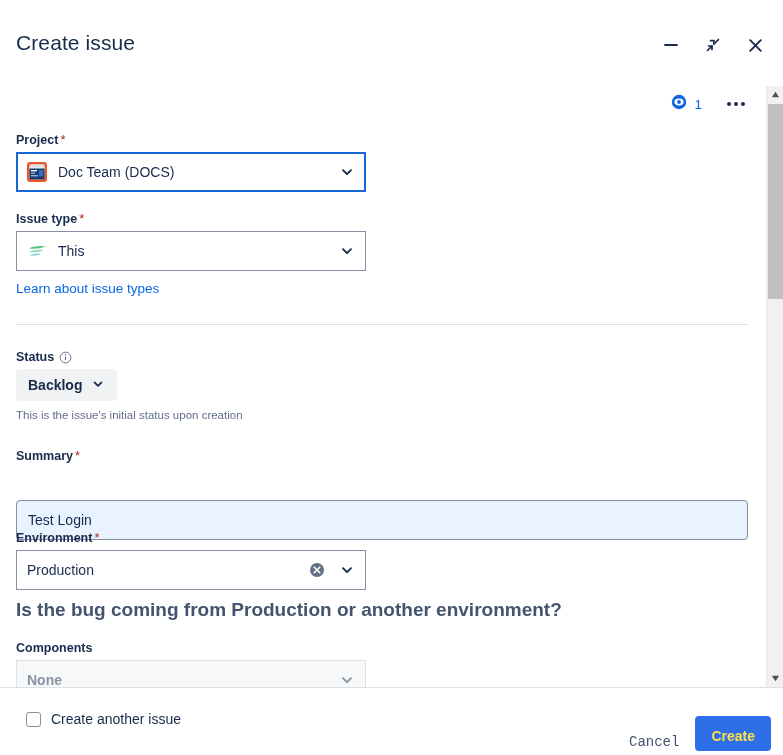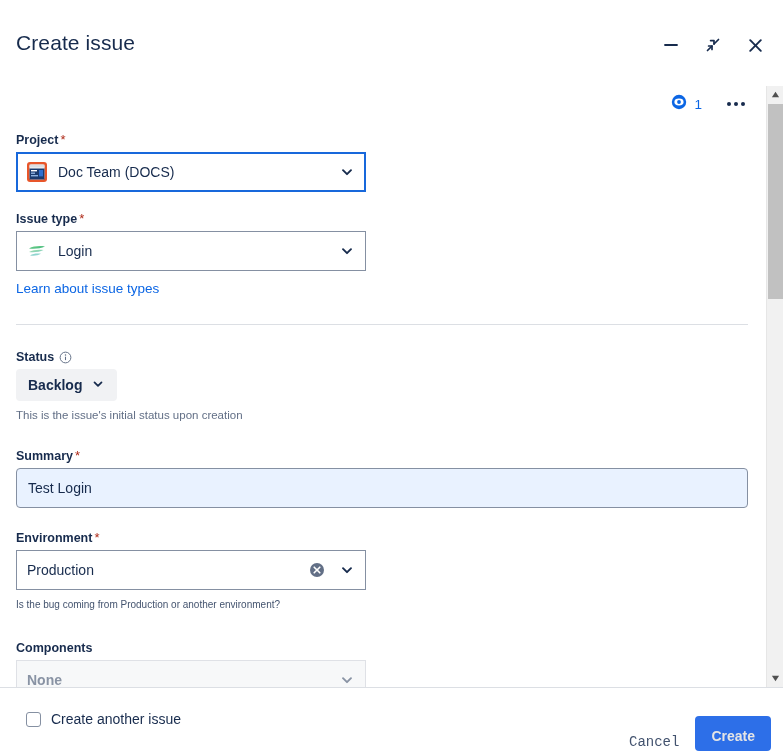--- a/index.html
+++ b/index.html
@@ -115,30 +115,31 @@
 
   .lozenge {
     display: inline-flex; align-items: center; gap: 9px;
     background: #f1f2f4; border: none; border-radius: 4px;
     height: 32px; padding: 4px 12px; cursor: pointer;
     font-size: 14px; font-weight: 600; color: #172b4d;
     font-family: "Liberation Sans", sans-serif;
   }
 
   .helper { font-size: 11.5px; color: #626f86; }
-  .helper.lg { font-size: 10px; color: #44546f; }
+  .helper.lg { font-size: 19px; color: #44546f; font-weight: bold; }
 
   .text-input {
     width: 732px; height: 40px;
     border: 1px solid #8590a2; border-radius: 4px;
     background: #e9f2ff;
     font-size: 14px; color: #172b4d;
     padding: 16px 11px;
     font-family: "Liberation Sans", sans-serif;
     outline: none;
+    margin-top: 32px;
   }
 
   
   .scrollbar {
     position: absolute; right: 0; top: 86px;
     width: 17px; height: 601px;
     background: #f1f1f1;
     border-left: 1px solid #e6e6e6;
   }
   .sb-arrow {
@@ -179,21 +180,21 @@
   .btn-subtle {
     background: transparent; border: none; border-radius: 4px;
     height: 32px; padding: 0 12px; cursor: pointer;
     font-size: 14px; color: #42526e; font-weight: 500;
     font-family: Liberation Mono, monospace;
     margin-top: 18px;
   }
   .btn-primary {
     background: #2d6fe8; border: none; border-radius: 4px;
     height: 35px; padding: 12px 16px; cursor: pointer;
-    font-size: 14px; color: #e5e5e5; font-weight: 600;
+    font-size: 14px; color: #fde047; font-weight: 600;
     font-family: "Liberation Sans", sans-serif;
   }
 </style>
 </head>
 <body>
 
 <div class="dialog">
 
   <div class="header">
     <div class="title">Create issue</div>
@@ -285,21 +286,21 @@
               <linearGradient id="lg2" x1="0" y1="0" x2="1" y2="1">
                 <stop offset="0%" stop-color="#a8e6a3"></stop>
                   <stop offset="100%" stop-color="#79c7c5"></stop>
               </linearGradient>
             </defs>
             <path d="M2 7.5 C6 5 13 4.5 18 5.5 C14 7.5 7 8 2 7.5 Z" fill="url(#lg1)"></path>
             <path d="M2 11 C6 8.6 12 8.2 16.5 9 C12.5 11 7 11.6 2 11 Z" fill="url(#lg2)"></path>
             <path d="M3 14.4 C6 12.6 10.5 12.2 14 12.8 C11 14.6 7 15 3 14.4 Z" fill="#8fd5cf"></path>
           </svg>
         </span>
-        <span class="val">Login</span>
+        <span class="val">This</span>
         <span class="chev">
           <svg width="16" height="16" viewBox="0 0 16 16" fill="none" stroke="#172b4d" stroke-width="1.9" stroke-linecap="round" stroke-linejoin="round">
               <polyline points="4,6.2 8,10.2 12,6.2"></polyline>
             </svg>
         </span>
       </div>
       <a class="link" style="display:inline-block;margin-top:10px">Learn about issue types</a>
     </div>
 
     <div class="divider" style="top:202px"></div>

